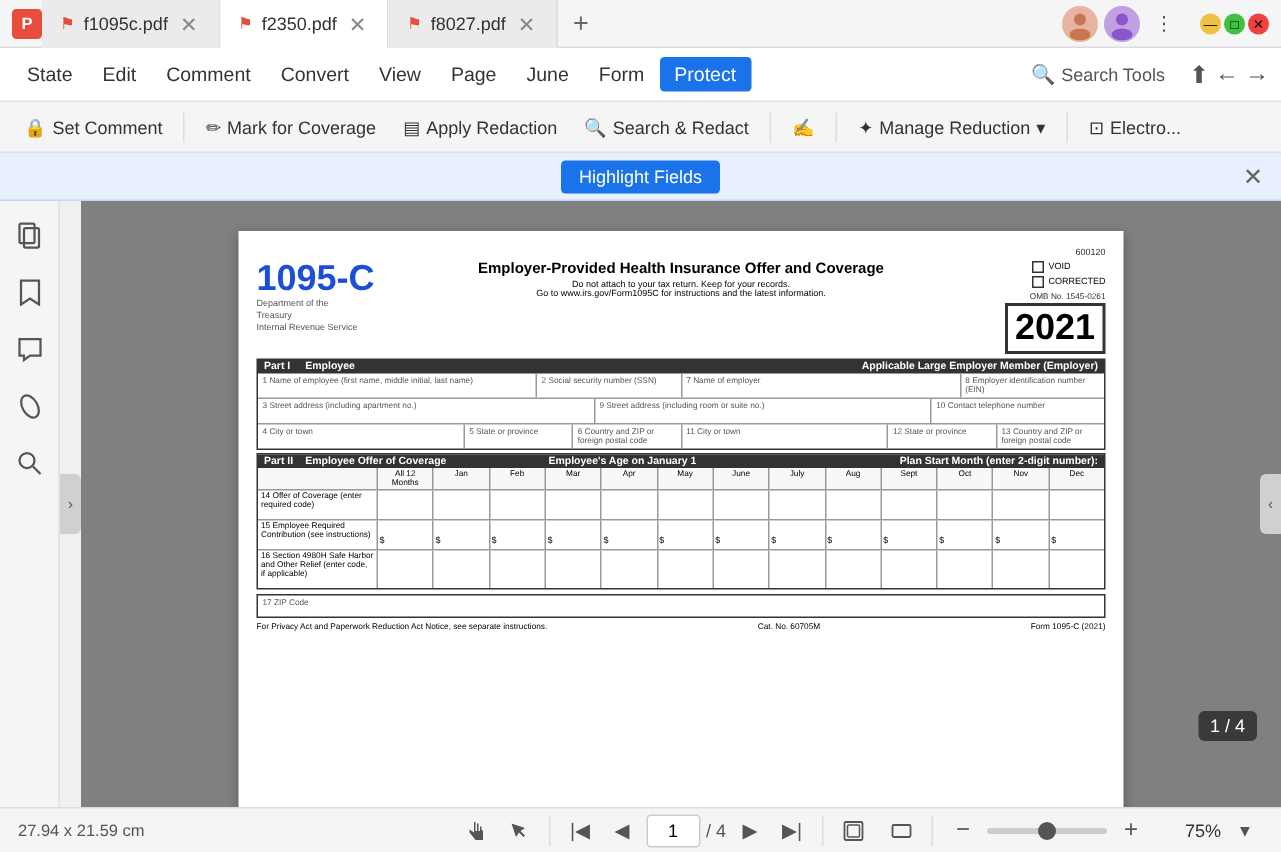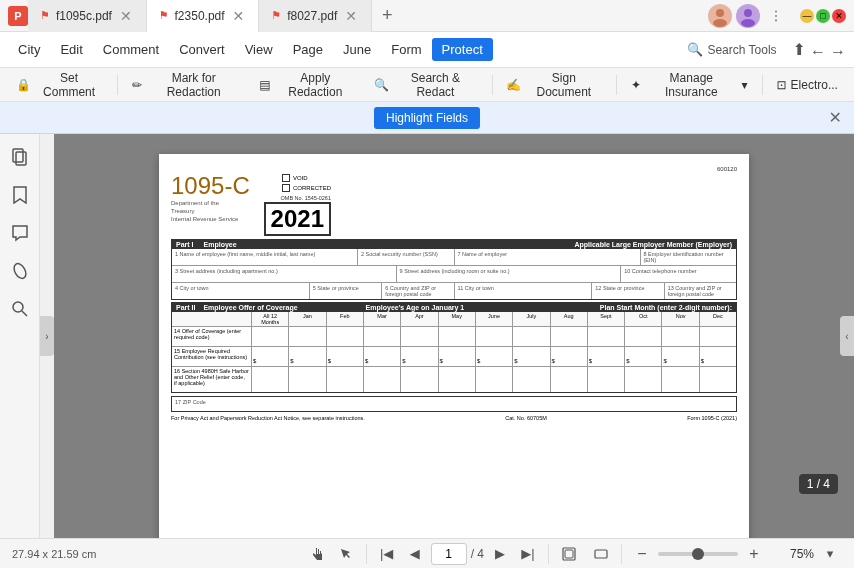--- a/index.html
+++ b/index.html
@@ -108,21 +108,21 @@
     <div class="title-btn">⋮</div>
     <div class="window-controls">
       <div class="wc-btn wc-min">—</div>
       <div class="wc-btn wc-max">□</div>
       <div class="wc-btn wc-close">✕</div>
     </div>
   </div>
 </div>
 
 <div class="menu-bar">
-  <div class="menu-item">City</div>
+  <div class="menu-item">State</div>
   <div class="menu-item">Edit</div>
   <div class="menu-item">Comment</div>
   <div class="menu-item">Convert</div>
   <div class="menu-item">View</div>
   <div class="menu-item">Page</div>
   <div class="menu-item">June</div>
   <div class="menu-item">Form</div>
   <div class="menu-item active">Protect</div>
   <div style="margin-left:auto;display:flex;align-items:center;gap:4px;">
     <span style="color:#555;font-size:13px;">🔍</span>
@@ -134,39 +134,38 @@
 </div>
 
 <div class="toolbar" style="background:#f5f5f5;">
   <button class="toolbar-btn">
     <span>🔒</span>
     <span>Set Comment</span>
   </button>
   <div class="toolbar-sep"></div>
   <button class="toolbar-btn">
     <span>✏</span>
-    <span>Mark for Redaction</span>
+    <span>Mark for Coverage</span>
   </button>
   <button class="toolbar-btn">
     <span>▤</span>
     <span>Apply Redaction</span>
   </button>
   <button class="toolbar-btn">
     <span>🔍</span>
     <span>Search &amp; Redact</span>
   </button>
   <div class="toolbar-sep"></div>
   <button class="toolbar-btn">
     <span>✍</span>
-    <span>Sign Document</span>
   </button>
   <div class="toolbar-sep"></div>
   <button class="toolbar-btn">
     <span>✦</span>
-    <span>Manage Insurance</span>
+    <span>Manage Reduction</span>
     <span>▾</span>
   </button>
   <div class="toolbar-sep"></div>
   <button class="toolbar-btn">
     <span>⊡</span>
     <span>Electro...</span>
   </button>
 </div>
 
 <div class="notif-bar">
@@ -213,27 +212,32 @@
   </div>
 
   <div class="content">
     <div class="document">
 
       <div style="text-align:right;font-size:6px;color:#333;margin-bottom:2px;">600120</div>
 
       <div style="display:flex;align-items:flex-start;margin-bottom:3px;">
 
         <div style="display:flex;flex-direction:column;min-width:80px;">
-          <div style="font-size:24px;font-weight:normal;color:#a16207;line-height:1;">1095-C</div>
+          <div style="font-size:24px;font-weight:bold;color:#1d4ed8;line-height:1;">1095-C</div>
           <div style="font-size:6px;color:#555;width:70px;line-height:1.3;margin-top:2px;">
             <div>Department of the Treasury</div>
             <div>Internal Revenue Service</div>
           </div>
         </div>
 
+        <div style="flex:1;text-align:center;padding:0 10px;">
+          <div style="font-size:10px;font-weight:bold;">Employer-Provided Health Insurance Offer and Coverage</div>
+          <div style="font-size:6px;margin-top:2px;">Do not attach to your tax return. Keep for your records.</div>
+          <div style="font-size:6px;">Go to www.irs.gov/Form1095C for instructions and the latest information.</div>
+        </div>
 
         <div style="display:flex;flex-direction:column;align-items:flex-end;min-width:80px;">
           <div style="display:flex;flex-direction:column;gap:2px;margin-bottom:3px;">
             <div style="display:flex;align-items:center;gap:3px;">
               <div style="width:8px;height:8px;border:1px solid #333;"></div>
               <span style="font-size:6px;">VOID</span>
             </div>
             <div style="display:flex;align-items:center;gap:3px;">
               <div style="width:8px;height:8px;border:1px solid #333;"></div>
               <span style="font-size:6px;">CORRECTED</span>

